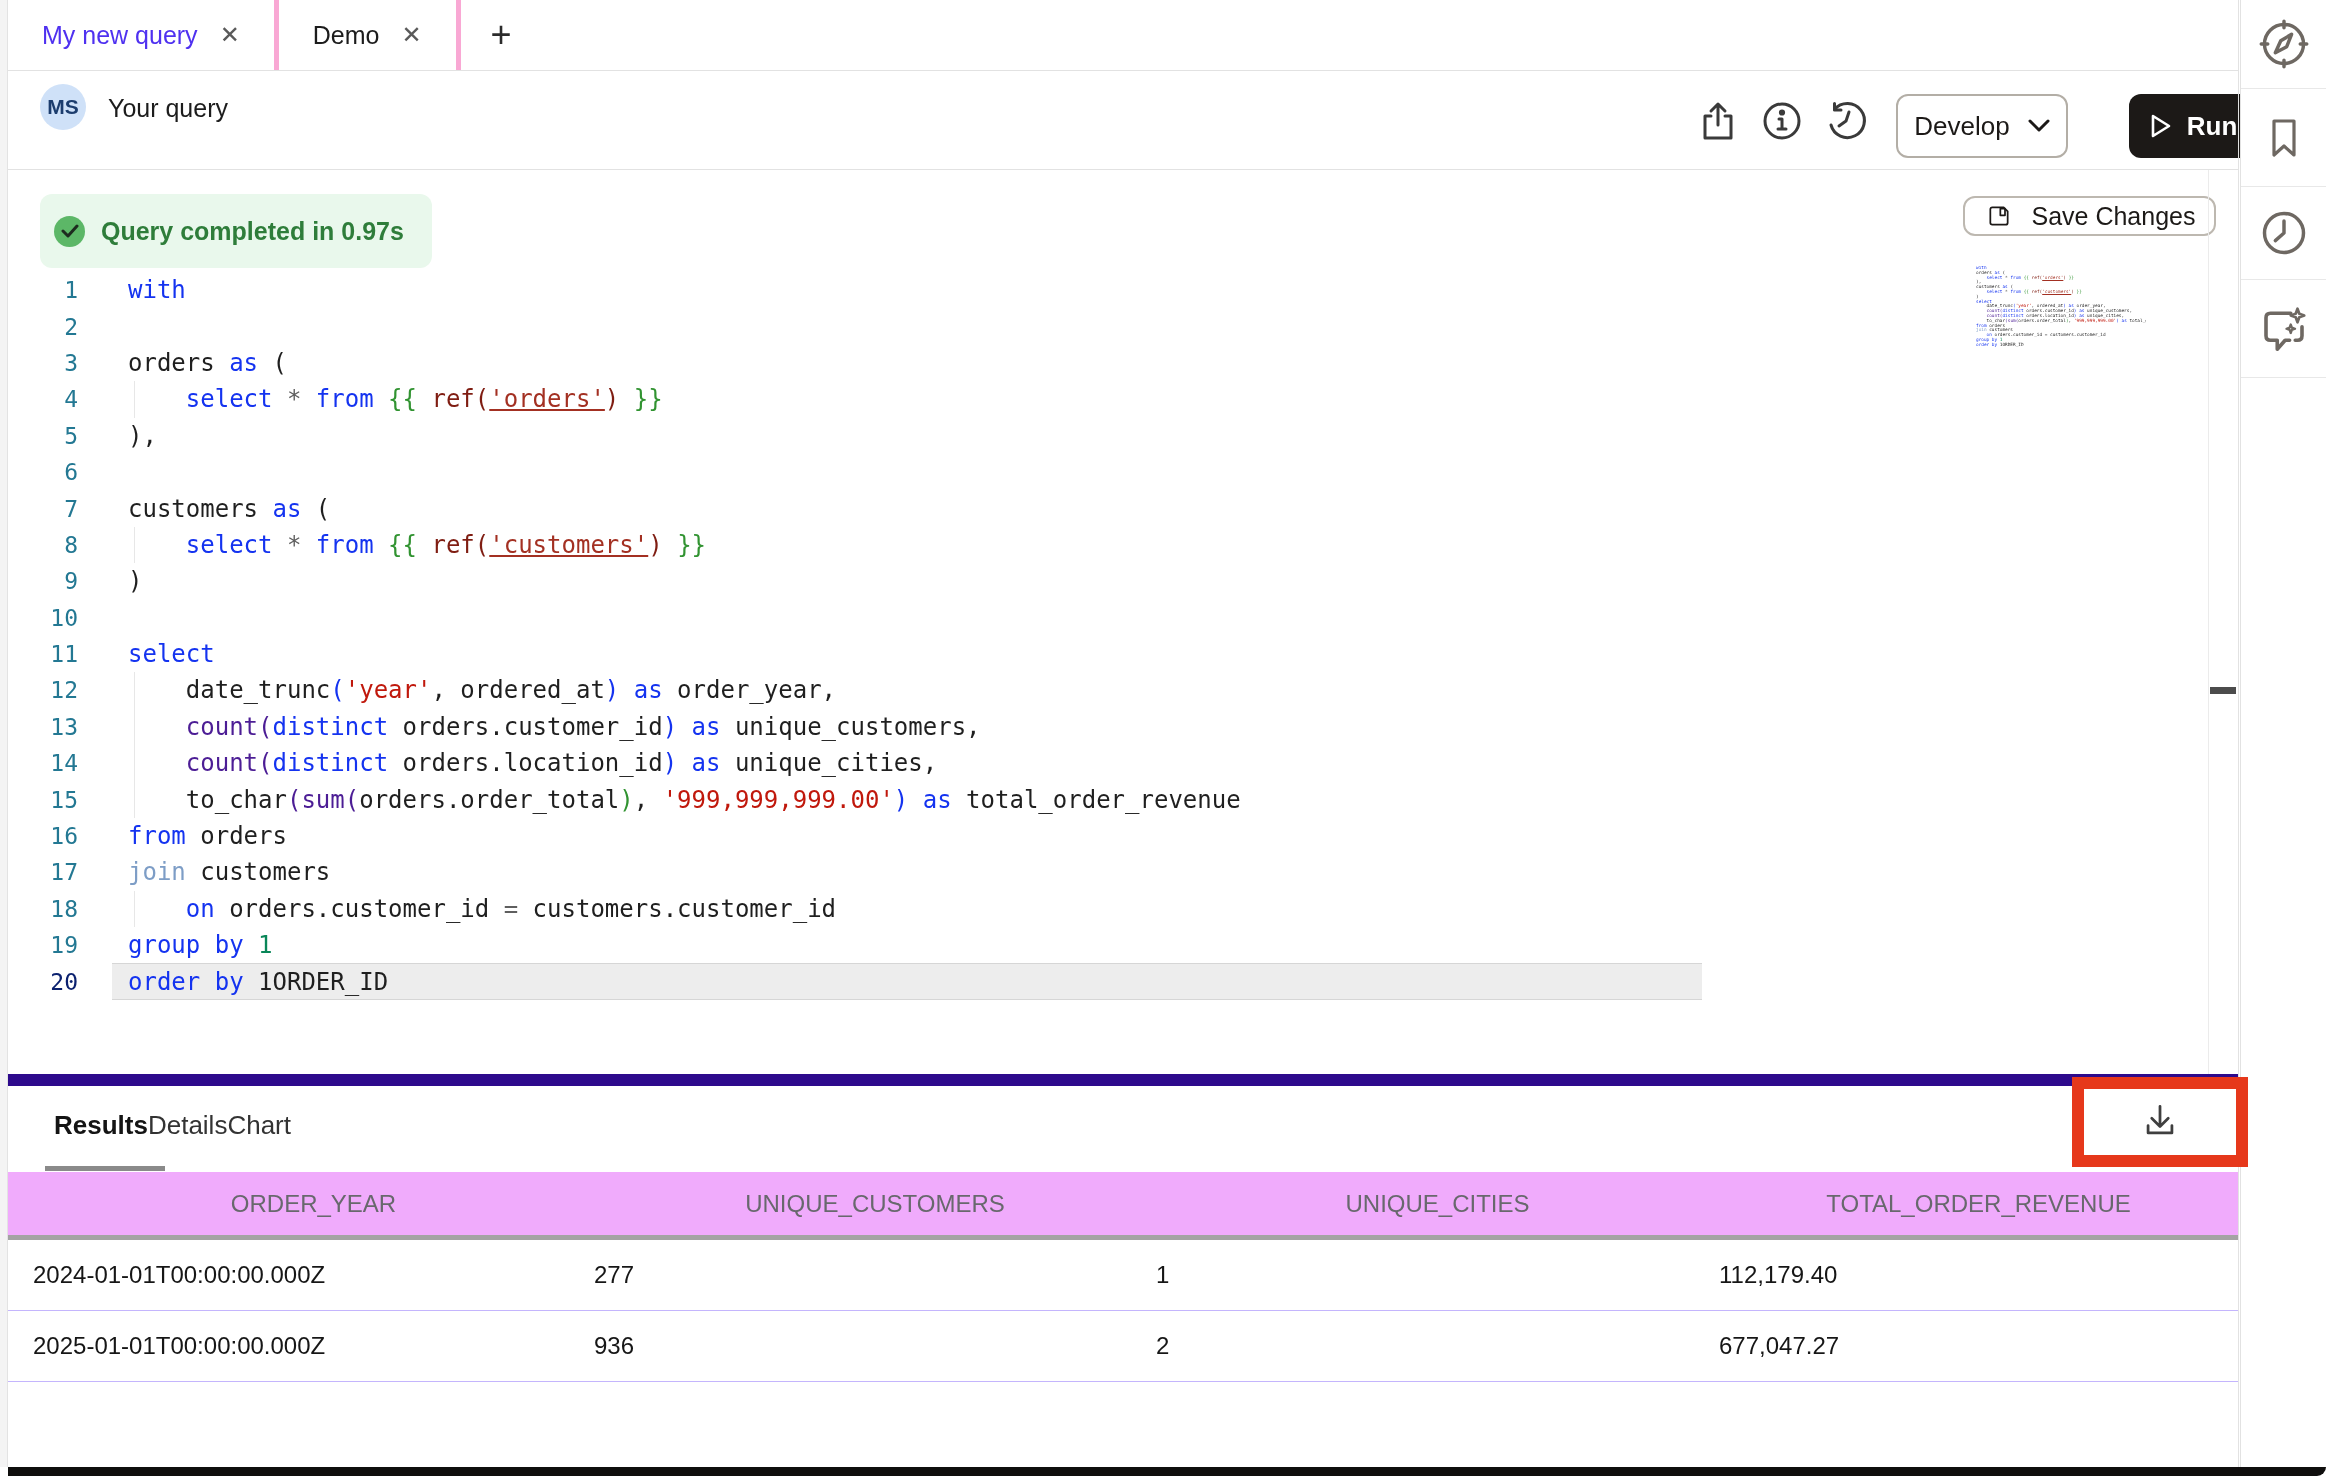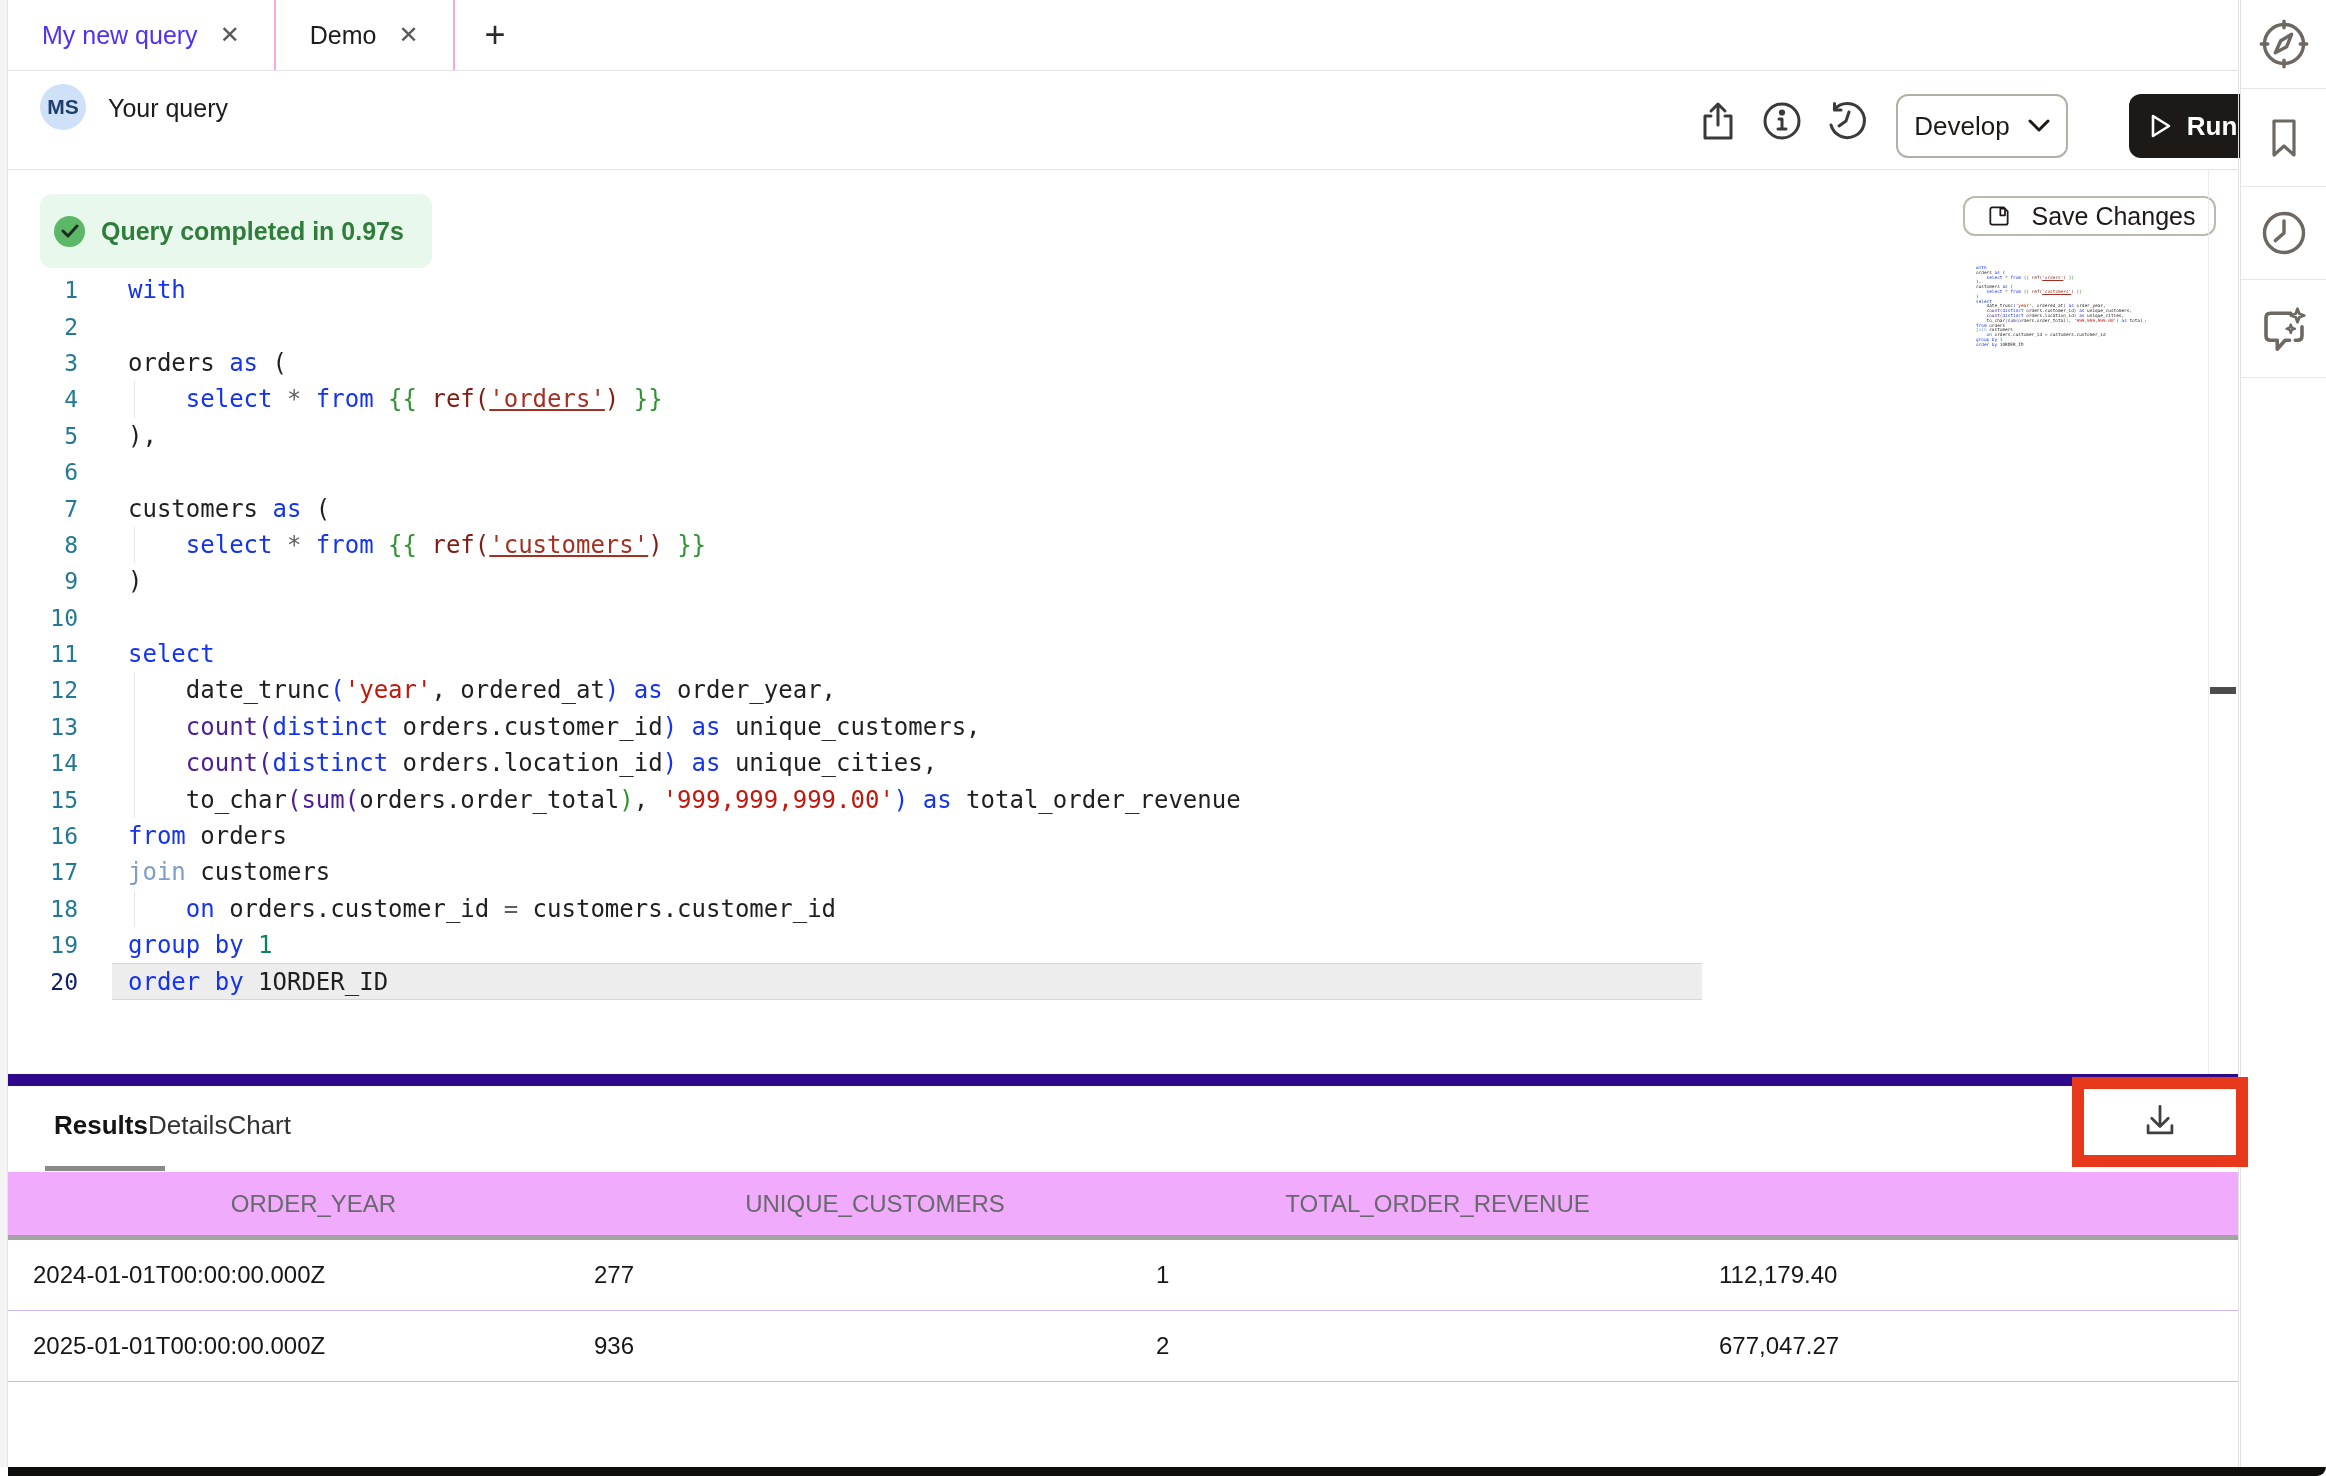--- a/index.html
+++ b/index.html
@@ -14,21 +14,21 @@
   .sb-sec { display:flex; align-items:center; justify-content:center; border-bottom:1px solid #e8e8e8; }
   .sb-sec:nth-child(1){ height:89px; } .sb-sec:nth-child(2){ height:98px; }
   .sb-sec:nth-child(3){ height:93px; } .sb-sec:nth-child(4){ height:98px; }
   .sb-sec svg { stroke:#6e6862; fill:none; stroke-width:3.2; stroke-linecap:round; stroke-linejoin:round; }
 
   
   .mainline { position:absolute; left:2238px; top:0; width:1px; height:1467px; background:#e2e2e2; }
 
   
   .tabbar { position:absolute; left:8px; top:0; width:2230px; height:71px; border-bottom:1px solid #e2e2e2; display:flex; align-items:stretch; background:#fff; }
-  .tab { display:flex; align-items:center; gap:22px; padding:0 34px; border-right:2px solid #f9a8d4; font-size:25px; color:#1c1c1c; cursor:default; }
+  .tab { display:flex; align-items:center; gap:22px; padding:0 34px; border-right:5px solid #f9a8d4; font-size:25px; color:#1c1c1c; cursor:default; }
   .tab.active .tab-label { color:#4f31f0; }
   .tab-close { font-size:24px; color:#5a5a5a; font-weight:300; }
   .newtab { display:flex; align-items:center; padding:0 30px; font-size:36px; font-weight:300; color:#2b2b2b; }
 
   
   .header { position:absolute; left:8px; top:71px; width:2230px; height:99px; border-bottom:1px solid #e2e2e2; background:#fff; }
   .avatar { position:absolute; left:32px; top:13px; width:46px; height:46px; border-radius:50%; background:#cfe1f8; color:#1c3d6e; font-weight:bold; font-size:21px; display:flex; align-items:center; justify-content:center; }
   .qtitle { position:absolute; left:100px; top:23px; font-size:25px; color:#1c1c1c; }
   .hicon { position:absolute; top:26px; width:48px; height:48px; }
   .hicon svg { stroke:#3a3a3a; fill:none; stroke-width:3; stroke-linecap:round; stroke-linejoin:round; }
@@ -227,20 +227,21 @@
       <svg width="44" height="44" viewBox="0 0 48 48">
         <path d="M24 8 V28 M15 21 L24 30 L33 21"></path>
         <path d="M11 29 V37 H37 V29"></path>
       </svg>
     </div>
 
     <div class="tbl">
       <div class="thead" id="thead">
           <div class="th">ORDER_YEAR</div>
           <div class="th">UNIQUE_CUSTOMERS</div>
+          <div class="th">UNIQUE_CITIES</div>
           <div class="th">TOTAL_ORDER_REVENUE</div>
         </div>
       <div id="tbody">
           <div class="tr">
             <div class="td">2024-01-01T00:00:00.000Z</div>
             <div class="td">277</div>
             <div class="td">1</div>
             <div class="td">112,179.40</div>
           </div>
           <div class="tr">

